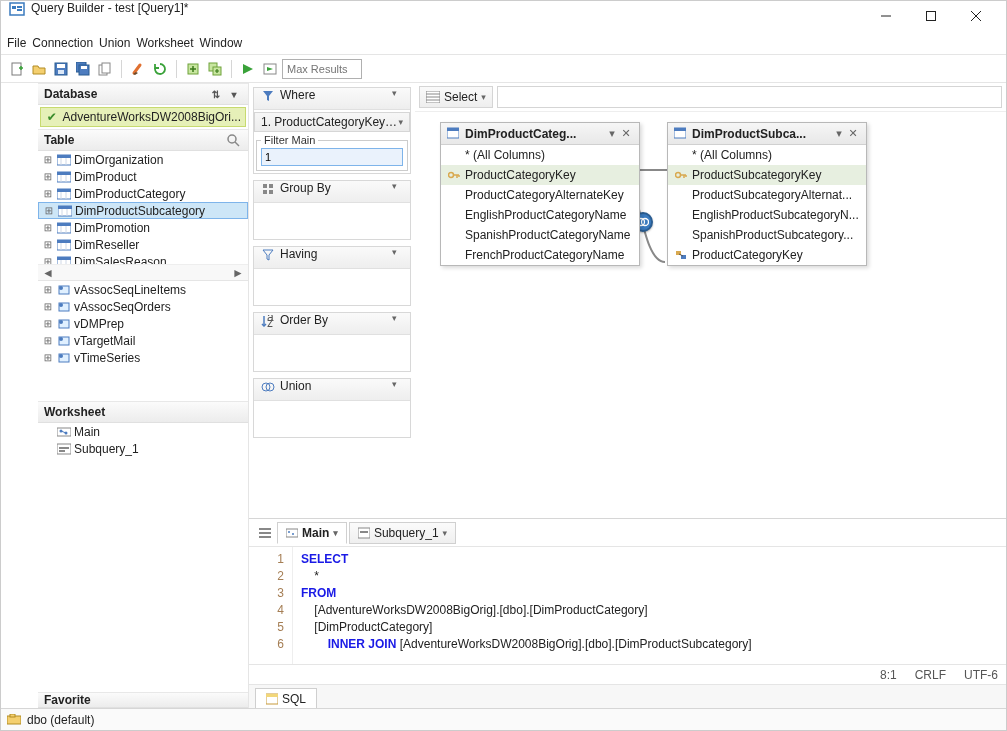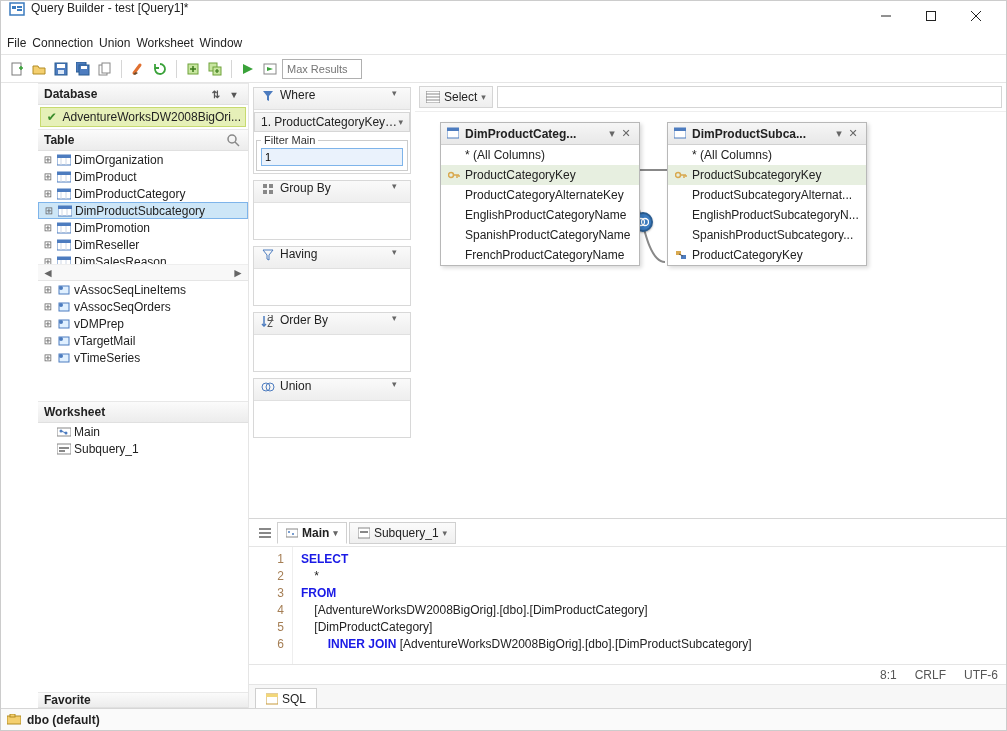--- a/index.html
+++ b/index.html
@@ -89,21 +89,21 @@
 .tabrow .tarrow { font-size:9px; color:#666; }
 .editor { flex:1; display:flex; overflow:auto; background:#fff; font-family:Consolas,monospace; font-size:12px;}
 .gutter { width:44px; background:#fff; color:#a57e54; text-align:right; padding:4px 8px 4px 0; border-right:1px solid #eee; line-height:17px;}
 .code { flex:1; padding:4px 8px; white-space:pre; line-height:17px;}
 .kw { color:#1a1ae6; font-weight:600; }
 .statusb { display:flex; align-items:center; height:20px; padding:0 8px; border-top:1px solid #e5e5e5; font-size:11px; color:#555; gap:18px; justify-content:flex-end;}
 .sqltabrow { display:flex; align-items:flex-end; height:24px; padding:0 6px; border-top:1px solid #e5e5e5; background:#f7f7f7;}
 .sqltab { display:flex; align-items:center; height:20px; padding:0 10px; border:1px solid #cfcfcf; border-bottom:none; background:#fff; gap:4px; }
 
 
-.footer { height:22px; display:flex; align-items:center; padding:0 6px; border-top:1px solid #d6d6d6; gap:6px; background:#fafafa;font-weight:bold;}
+.footer { height:22px; display:flex; align-items:center; padding:0 6px; border-top:1px solid #d6d6d6; gap:6px; background:#fafafa;}
 
 
 svg { display:block; }
 .connector { position:absolute; pointer-events:none; }
 </style>
 </head>
 <body>
 
 <div class="window">
 

